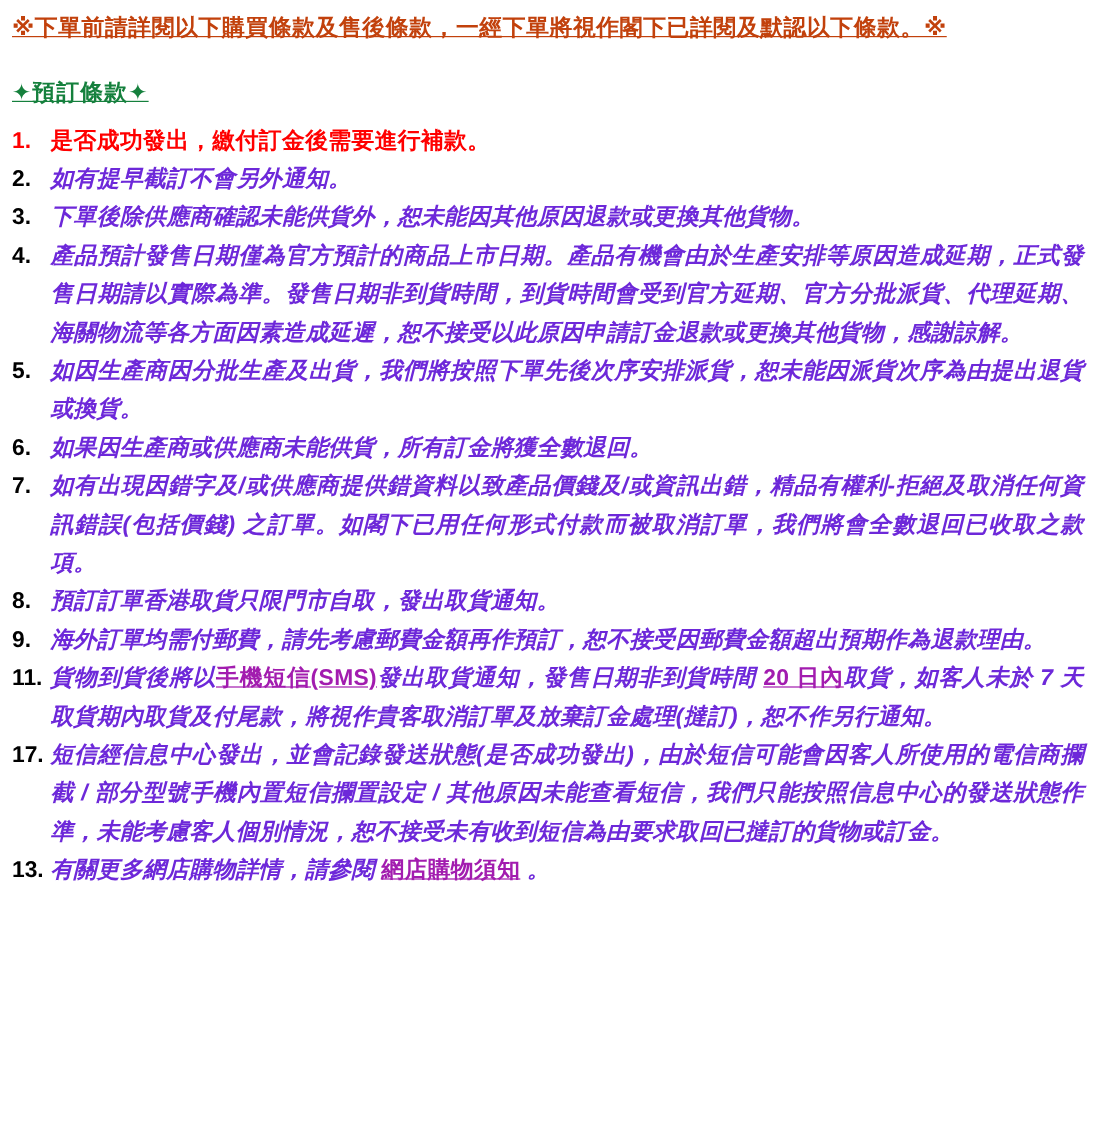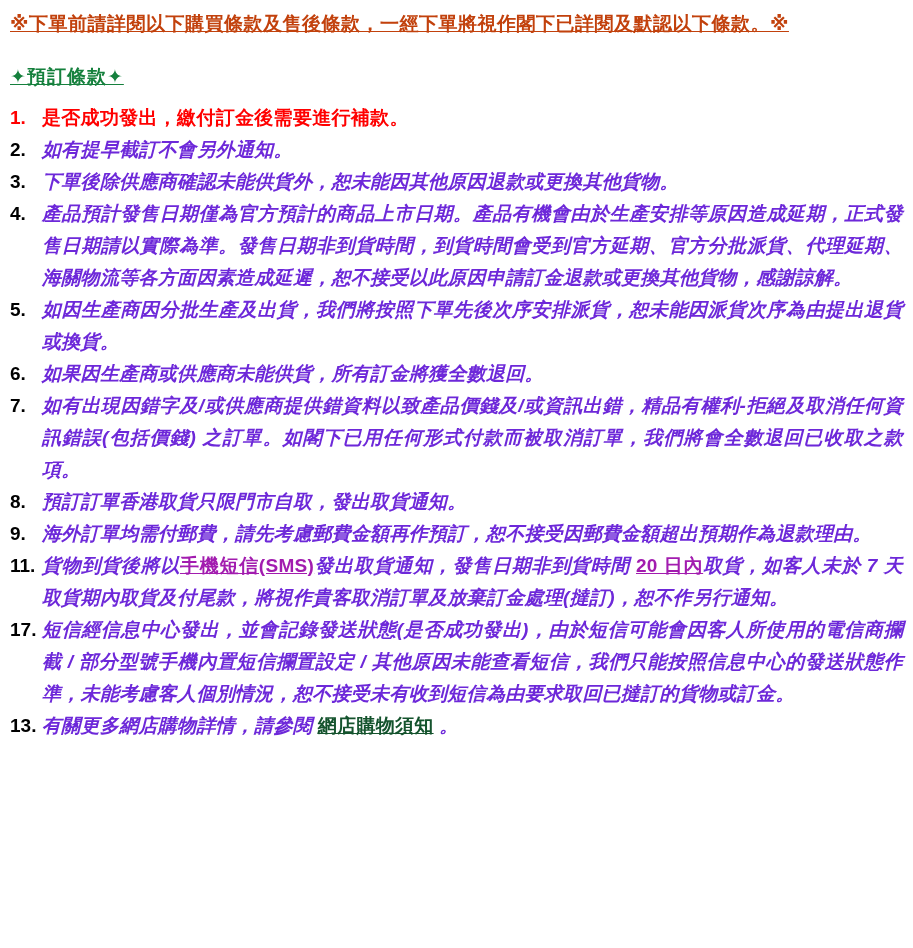--- a/index.html
+++ b/index.html
@@ -54,21 +54,21 @@
     text-align: justify;
     letter-spacing: 0.3px;
   }
   .seg.normal { color: #6d28d9; font-style: italic; }
   .seg.red { color: #ff0000; }
   .seg.red-underline {
     color: #a21caf;
     text-decoration: underline;
   }
   a.seg.link {
-    color: #14532d;
+    color: #a21caf;
     text-decoration: underline;
     cursor: pointer;
     margin-top: 12px;
   }
   .term.red-item .num { color: #ff0000; }
 </style>
 </head>
 <body>
 
 <div class="doc">

